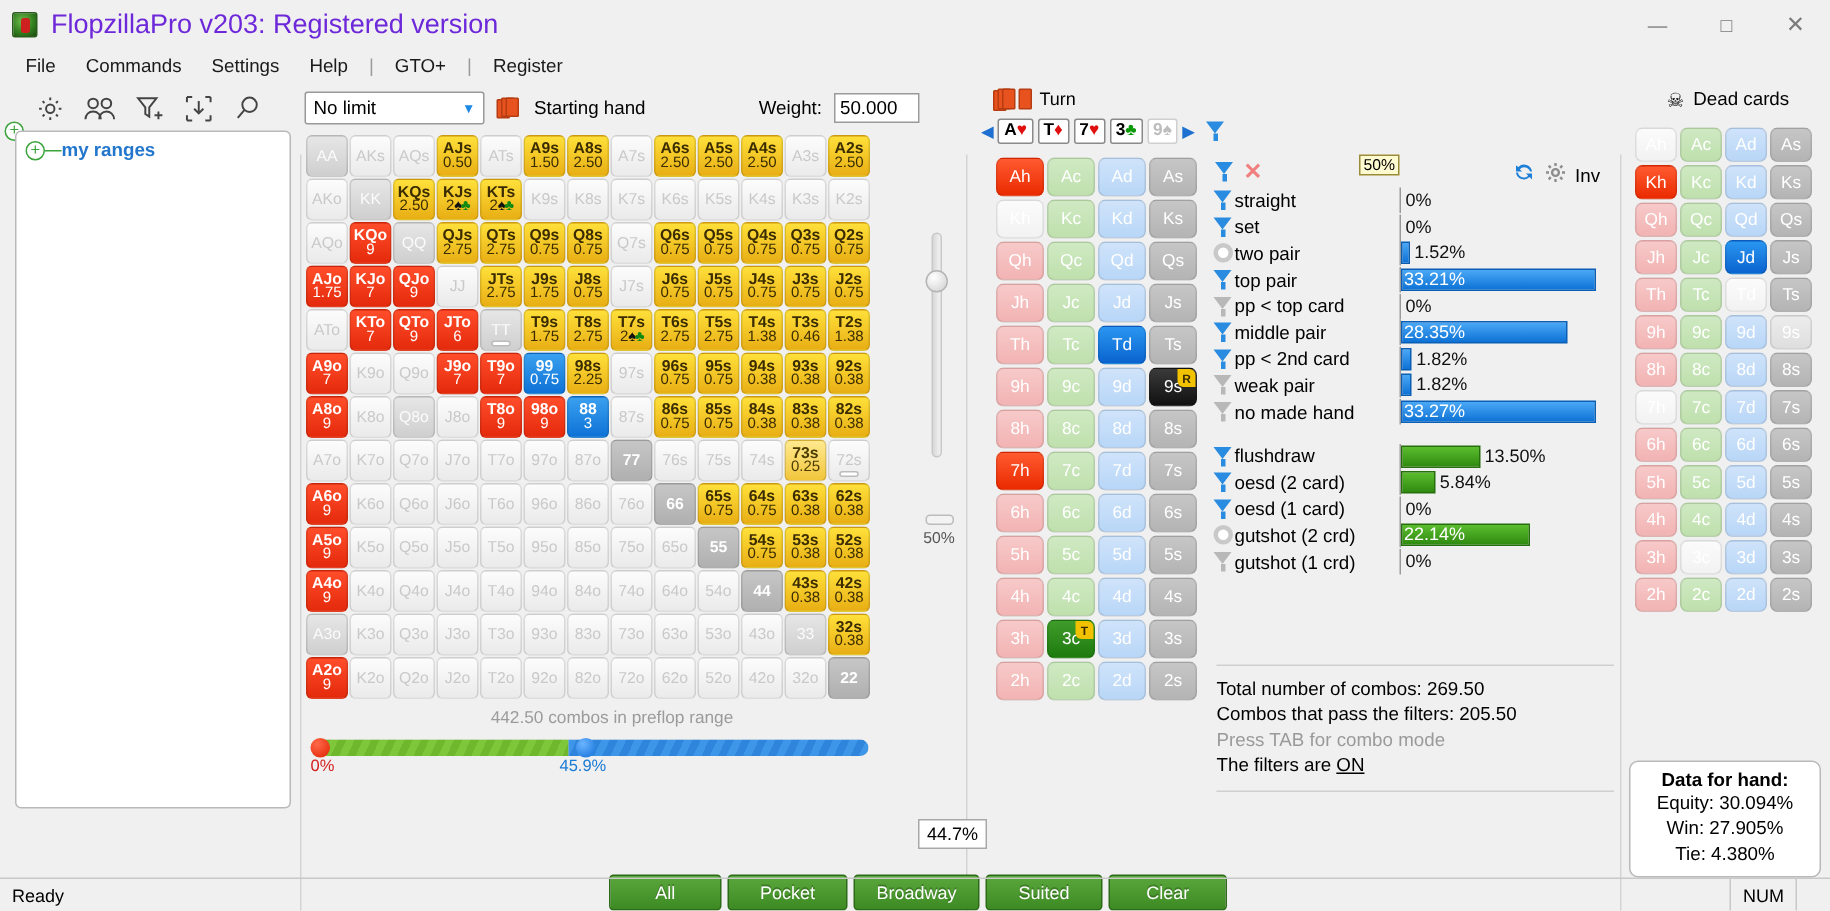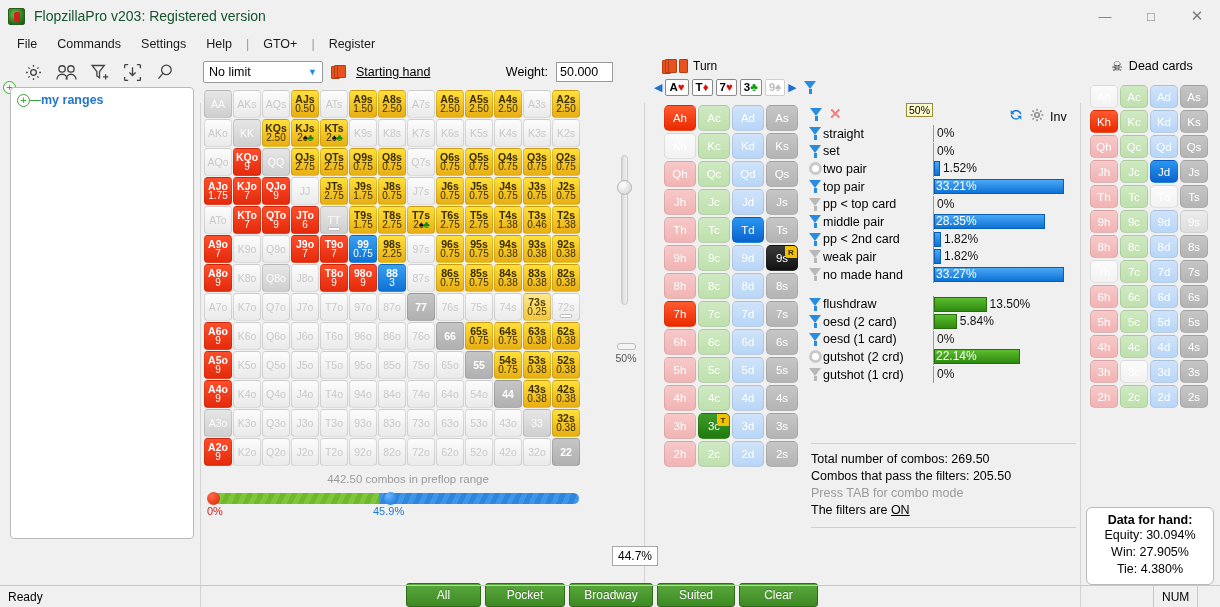--- a/index.html
+++ b/index.html
@@ -16,21 +16,21 @@
   .titlebar { height: 32px; background: #f0f0f0; display: flex; align-items: center; padding-left: 8px; }
   .app-icon {
     width: 17px; height: 17px; border-radius: 2px;
     background: radial-gradient(circle at 40% 35%, #6fbf4a 0%, #2f7a1e 60%, #1d4d12 100%);
     border: 1px solid #2a5c1c; position: relative; flex: none;
   }
   .app-icon::after {
     content: ""; position: absolute; left: 5px; top: 3px; width: 6px; height: 10px;
     background: #cf2020; border-radius: 2px;
   }
-  .title-text { margin-left: 9px; color: #14532d; font-size: 14px; }
+  .title-text { margin-left: 9px; color: #6d28d9; font-size: 18px; }
   .win-btns { margin-left: auto; display: flex; }
   .win-btn { width: 46px; height: 32px; display: flex; align-items: center; justify-content: center; color: #7a7a7a; font-size: 13px; }
   .win-btn.close { font-size: 15px; }
 
   
   .menubar { height: 23px; display: flex; align-items: center; padding-left: 7px; gap: 0; font-size: 12.5px; color: #1a1a1a; }
   .menubar > span { padding: 2px 10px; }
   .menubar .sep { color: #9a9a9a; padding: 2px 4px; }
   .menubar .gtoplus { color: #1a1a1a; }
 
@@ -61,21 +61,21 @@
   }
 
   
   .gridarea { position: absolute; left: 203px; top: 0; width: 410px; }
   .gridtop { display: flex; align-items: center; height: 34px; gap: 8px; }
   .combo-sel {
     width: 120px; height: 22px; background: #fff; border: 1px solid #999; border-radius: 2px;
     display: flex; align-items: center; padding: 0 5px; font-size: 12.5px; position: relative;
   }
   .combo-sel .caret { margin-left: auto; color: #1e88e5; font-size: 9px; }
-  .sh-label { display: flex; align-items: center; gap: 5px; font-size: 12.5px; text-decoration: underline; }
+  .sh-label { display: flex; align-items: center; gap: 5px; font-size: 12.5px; }
   .cards-ico { position: relative; width: 20px; height: 15px; }
   .cards-ico i {
     position: absolute; width: 9px; height: 13px; background: #e8521f; border: 1px solid #b63c11; border-radius: 1px;
   }
   .cards-ico i:nth-child(1) { left: 0; top: 1px; }
   .cards-ico i:nth-child(2) { left: 3px; top: 0.5px; }
   .cards-ico i:nth-child(3) { left: 6px; top: 0; }
   .weight-lbl { margin-left: auto; font-size: 12.5px; }
   .weight-in { width: 57px; height: 20px; border: 1px solid #9a9a9a; background: #fff; font-size: 12.5px; padding: 2px 3px; }
 

